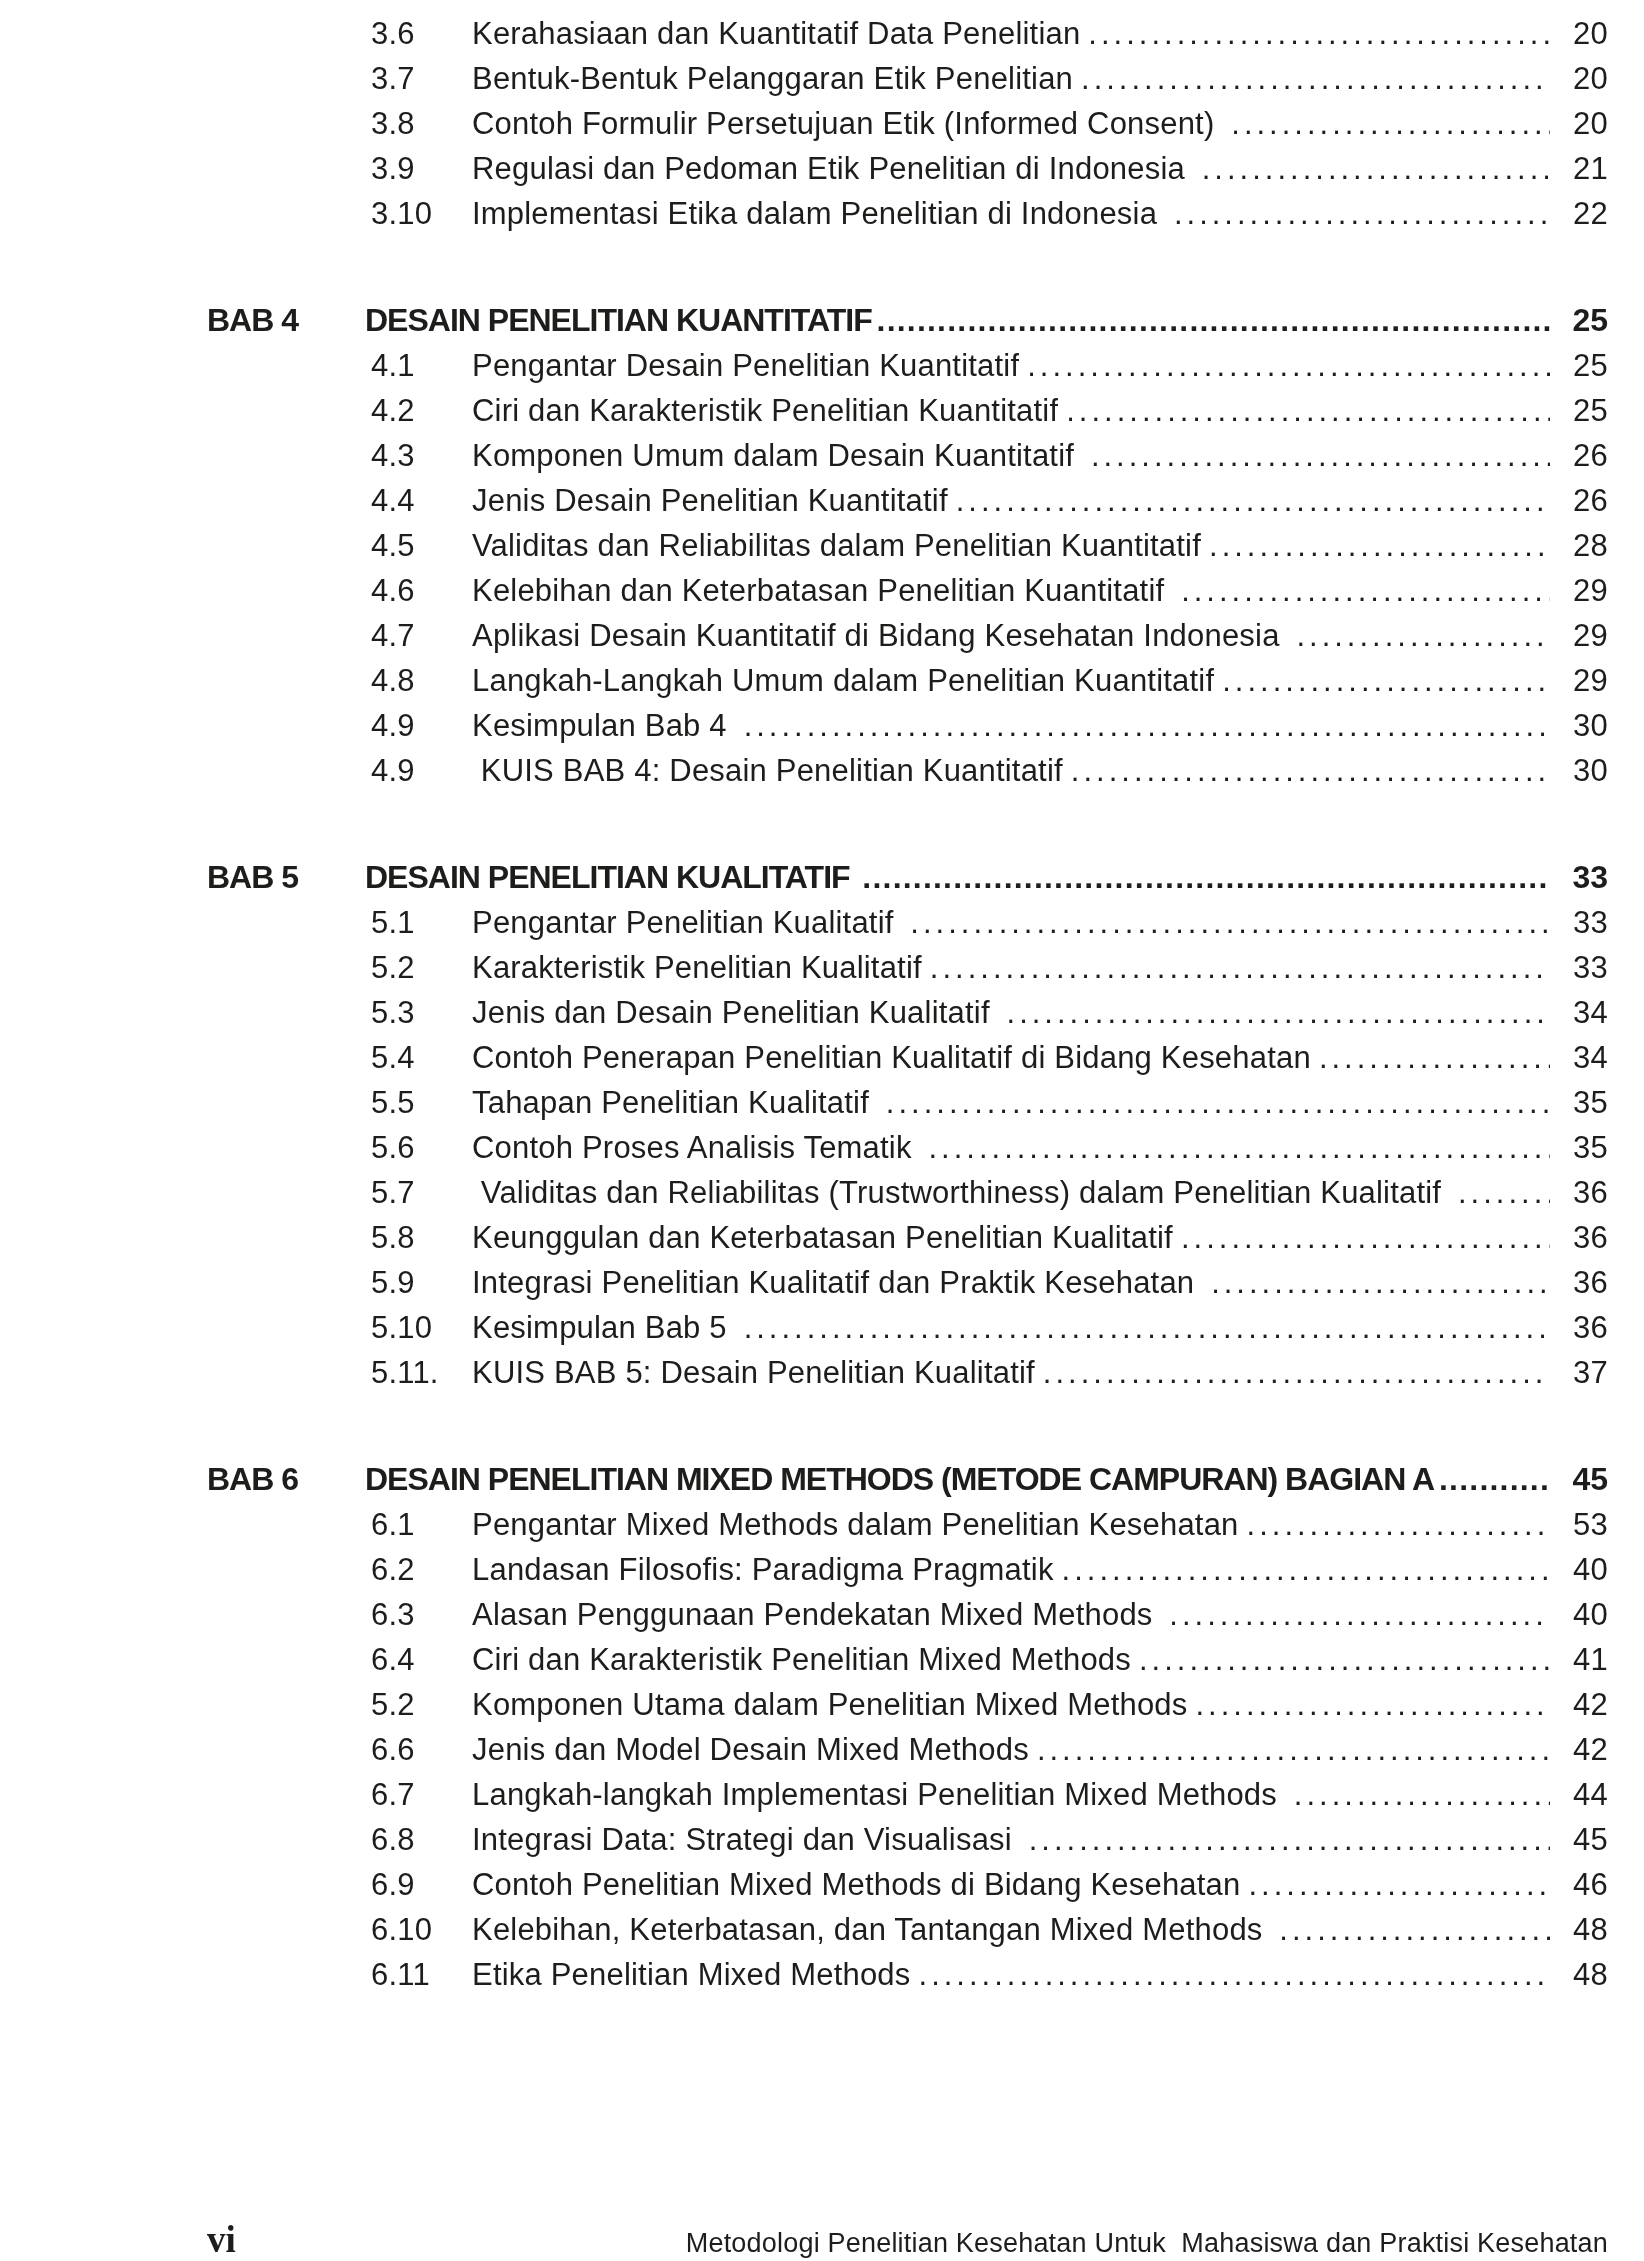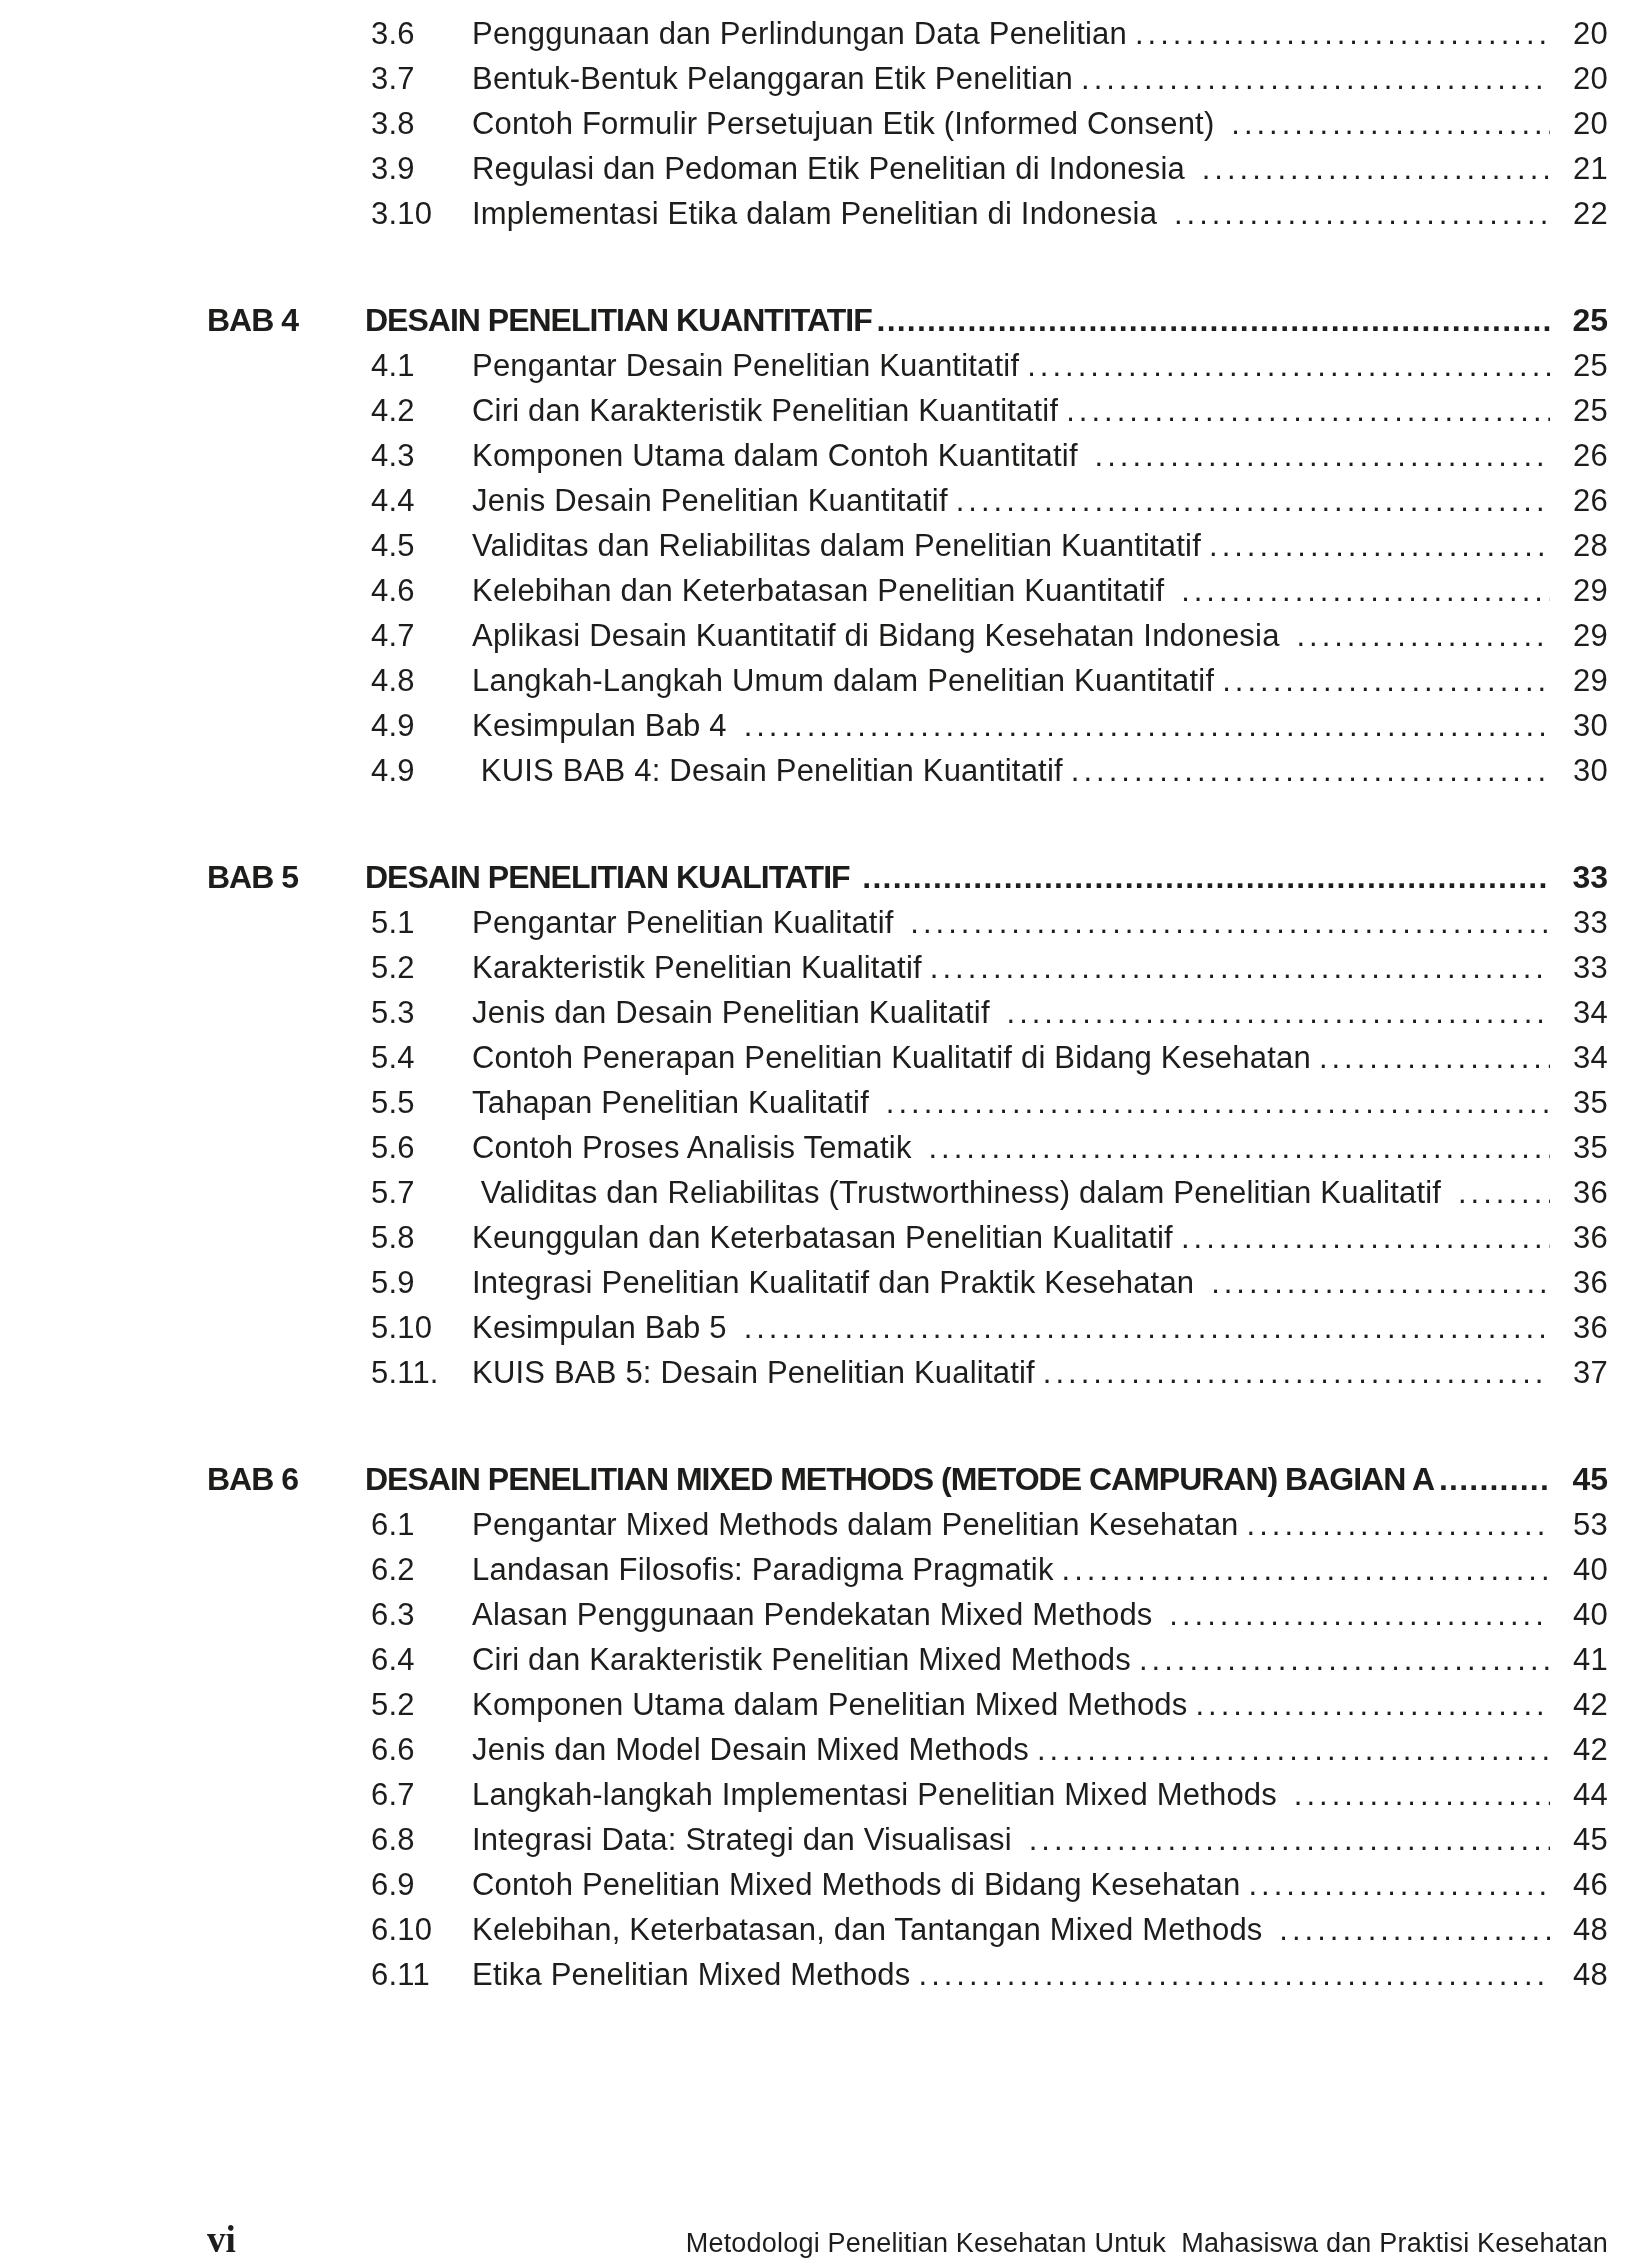--- a/index.html
+++ b/index.html
@@ -97,21 +97,21 @@
     white-space: pre;
     letter-spacing: 0.2px;
   }
 </style>
 </head>
 <body>
 
 <main class="toc" id="toc-root">
     <div class="row entry">
       <span class="num">3.6</span>
-      <span class="title">Penggunaan dan Perlindungan Data Penelitian</span>
+      <span class="title">Kerahasiaan dan Kuantitatif Data Penelitian</span>
       <span class="dots"></span>
       <span class="page-num">20</span>
     </div>
     <div class="row entry">
       <span class="num">3.7</span>
       <span class="title">Bentuk-Bentuk Pelanggaran Etik Penelitian</span>
       <span class="dots"></span>
       <span class="page-num">20</span>
     </div>
     <div class="row entry">
@@ -145,21 +145,21 @@
       <span class="page-num">25</span>
     </div>
     <div class="row entry">
       <span class="num">4.2</span>
       <span class="title">Ciri dan Karakteristik Penelitian Kuantitatif</span>
       <span class="dots"></span>
       <span class="page-num">25</span>
     </div>
     <div class="row entry">
       <span class="num">4.3</span>
-      <span class="title">Komponen Utama dalam Contoh Kuantitatif </span>
+      <span class="title">Komponen Umum dalam Desain Kuantitatif </span>
       <span class="dots"></span>
       <span class="page-num">26</span>
     </div>
     <div class="row entry">
       <span class="num">4.4</span>
       <span class="title">Jenis Desain Penelitian Kuantitatif</span>
       <span class="dots"></span>
       <span class="page-num">26</span>
     </div>
     <div class="row entry">

